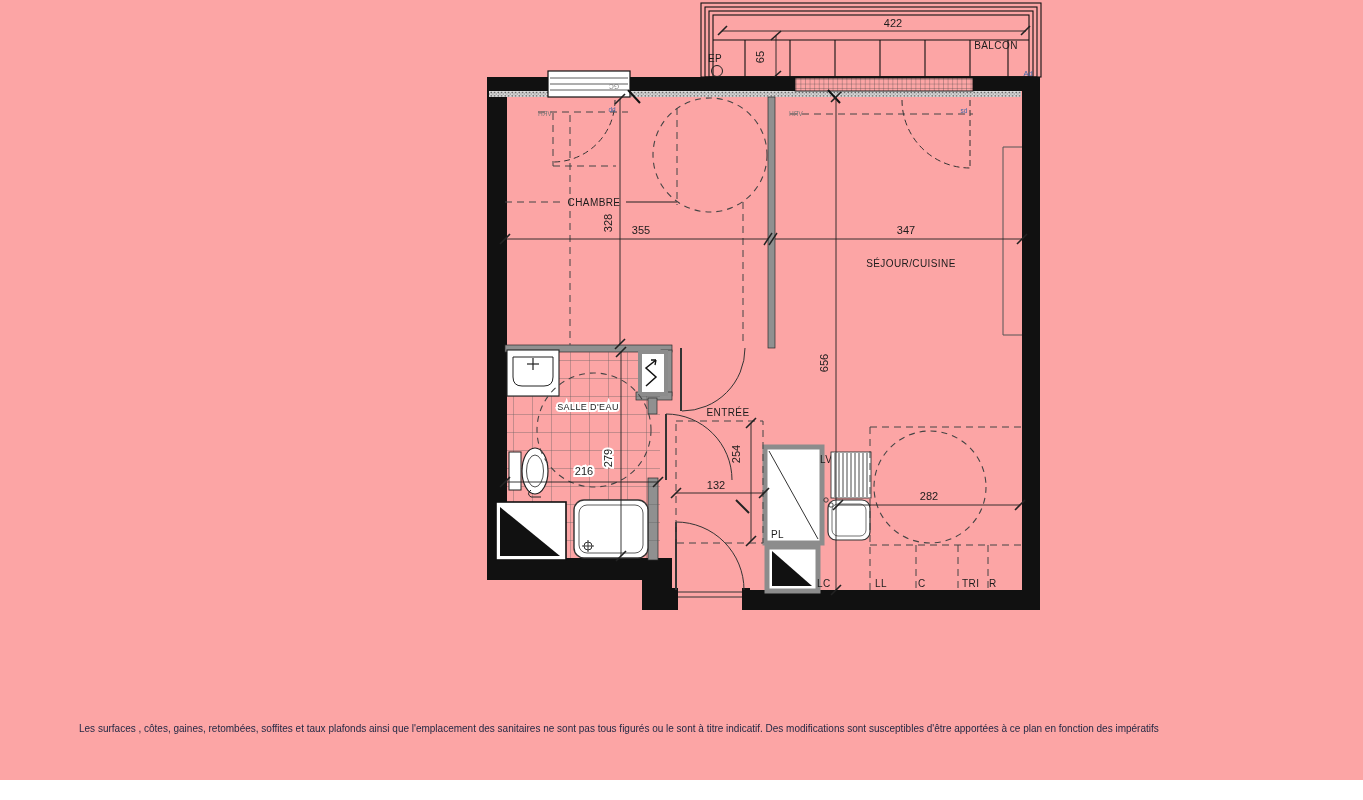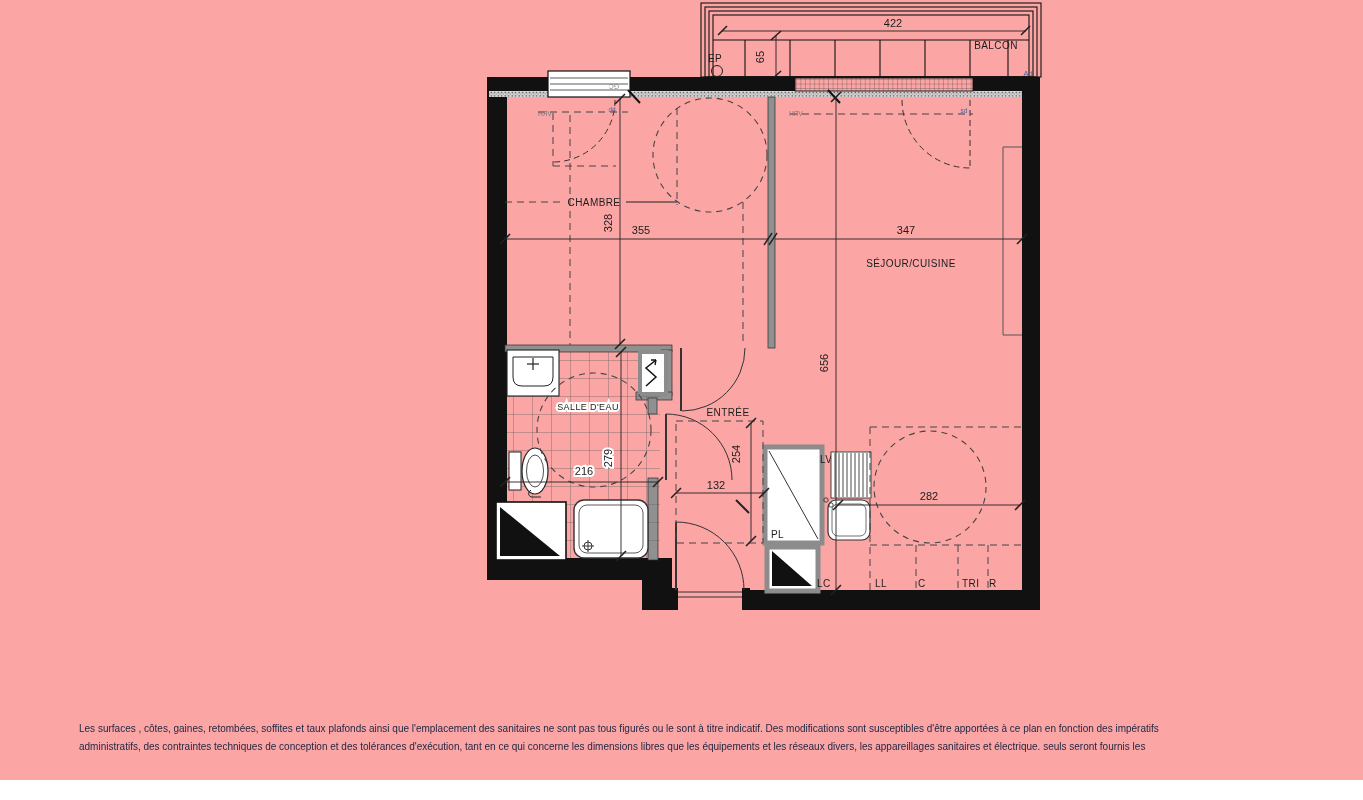--- a/index.html
+++ b/index.html
@@ -282,16 +282,15 @@
   <text class="roomlbl" x="728" y="416" text-anchor="middle">ENTRÉE</text>
 
   <text class="tiny" transform="translate(545 116) scale(-1 1)" text-anchor="middle">VRH</text>
   <text class="tiny" transform="translate(796 116) scale(-1 1)" text-anchor="middle">VRH</text>
   <text class="tinyblue" x="612" y="112" text-anchor="middle" style="font-size:6.5px">dd</text>
   <text class="tinyblue" x="964" y="113" text-anchor="middle" style="font-size:6.5px">sd</text>
 </svg>
 
 <div class="disclaimer">
   <div>Les surfaces , côtes, gaines, retombées, soffites et taux plafonds ainsi que l'emplacement des sanitaires ne sont pas tous figurés ou le sont à titre indicatif. Des modifications sont susceptibles d'être apportées à ce plan en fonction des impératifs</div>
-  <div>administratifs, des contraintes techniques de conception et des tolérances d'exécution, tant en ce qui concerne les dimensions libres que les équipements et les réseaux divers, les appareillages sanitaires et électrique. seuls seront fournis les</div>
 </div>
 
 </div>
 
 </body></html>

